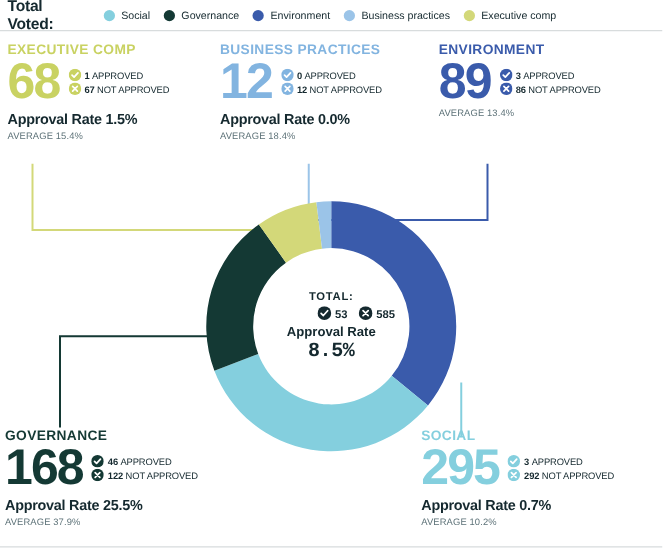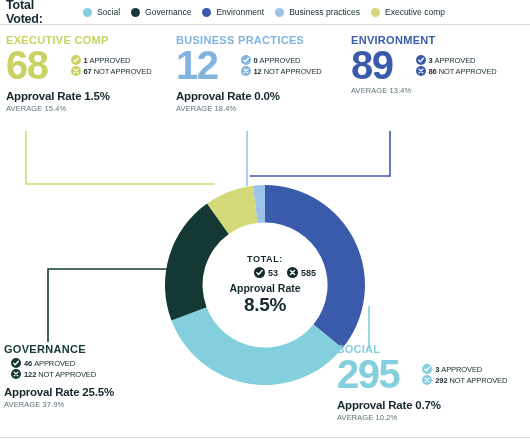--- a/index.html
+++ b/index.html
@@ -30,21 +30,21 @@
     position: absolute; left: 0; width: 530px; height: 1px;
     background: #d8dcdd;
   }
 
   
   .block { position: absolute; }
   .block-title {
     font-size: 11px; font-weight: bold; letter-spacing: 0.3px;
     text-transform: uppercase; margin-bottom: 1px;
   }
-  .bignum-row { display: flex; align-items: center; gap: 16px; }
+  .bignum-row { display: flex; align-items: center; }
   .bignum {
     font-size: 40px; font-weight: bold; line-height: 0.92;
     letter-spacing: -1.5px;
   }
   .counts { margin-left: 7px; padding-top: 2px; }
   .count-line { display: flex; align-items: center; margin-bottom: 1px; }
   .count-icon {
     width: 10px; height: 10px; border-radius: 50%;
     display: inline-flex; align-items: center; justify-content: center;
     margin-right: 3px; flex: 0 0 auto;
@@ -57,21 +57,21 @@
     margin-top: 6px; letter-spacing: -0.2px;
   }
   .average {
     font-size: 7.5px; color: #5d7278; margin-top: 2px; letter-spacing: 0.1px;
   }
 
   
   .conn { position: absolute; }
 
   
-  .donut-wrap { position: absolute; left: 148px; top: 168px; width: 234px; height: 234px; }
+  .donut-wrap { position: absolute; left: 148px; top: 144px; width: 234px; height: 234px; }
   .donut-wrap svg { display: block; }
   .donut-center {
     position: absolute; left: 0; top: 0; width: 234px; height: 234px;
     display: flex; flex-direction: column; align-items: center; justify-content: center;
     pointer-events: none;
   }
   .total-label {
     font-size: 9px; font-weight: bold; letter-spacing: 0.6px; color: #15292f;
   }
   .total-num {
@@ -79,21 +79,21 @@
     line-height: 1.05; margin-top: -1px;
   }
   .total-counts { display: flex; gap: 9px; margin-top: 3px; padding-left: 40px; }
   .tc { display: flex; align-items: center; }
   .tc .count-icon { width: 11px; height: 11px; margin-right: 3px; }
   .tc-text { font-size: 9px; font-weight: bold; color: #15292f; }
   .center-rate {
     font-size: 10.5px; font-weight: bold; color: #15292f; margin-top: 4px;
   }
   .center-pct {
-    font-size: 19px; font-weight: bold; color: #15292f; letter-spacing: -0.3px;
+    font-size: 16px; font-weight: bold; color: #15292f; letter-spacing: -0.3px; font-family: Liberation Mono, monospace;
   }
 </style>
 </head>
 <body>
 
 <div class="header">
   <div class="header-title">Total Voted:</div>
   <div class="legend">
     <div class="legend-item">
       <span class="legend-dot" style="background:#84CFDE"></span>
@@ -256,20 +256,21 @@
         <span class="count-text"><b>86</b>&nbsp;<span>NOT APPROVED</span></span>
       </div>
     </div>
   </div>
   <div class="average">AVERAGE 13.4%</div>
 </div>
 
 <div class="block" style="left:4px;top:343px;width:210px">
   <div class="block-title" style="color:#143934">GOVERNANCE</div>
   <div class="bignum-row">
+    <div class="bignum" style="color:#143934">168</div>
     <div class="counts">
       <div class="count-line">
         <span class="count-icon">
           <svg width="10" height="10" viewBox="0 0 16 16">
               <circle cx="8" cy="8" r="8" fill="#143934"></circle>
               <path d="M4.2 8.2 L6.8 10.8 L11.8 5.2" stroke="#fff" stroke-width="2.2" fill="none" stroke-linecap="round" stroke-linejoin="round"></path>
             </svg>
         </span>
         <span class="count-text"><b>46</b>&nbsp;<span>APPROVED</span></span>
       </div>

